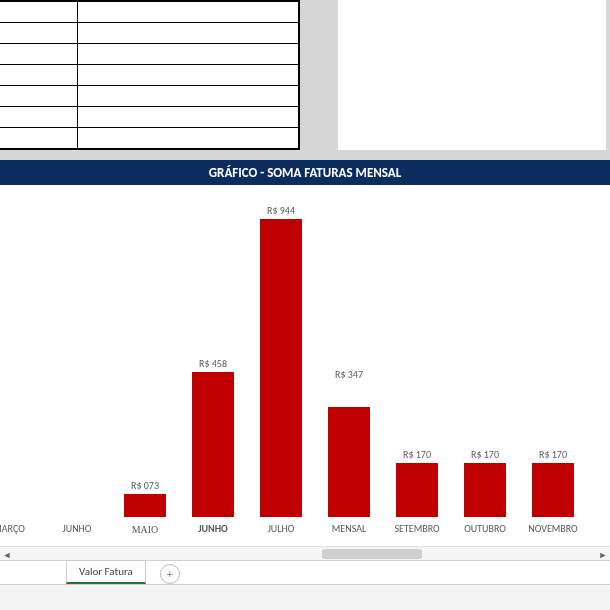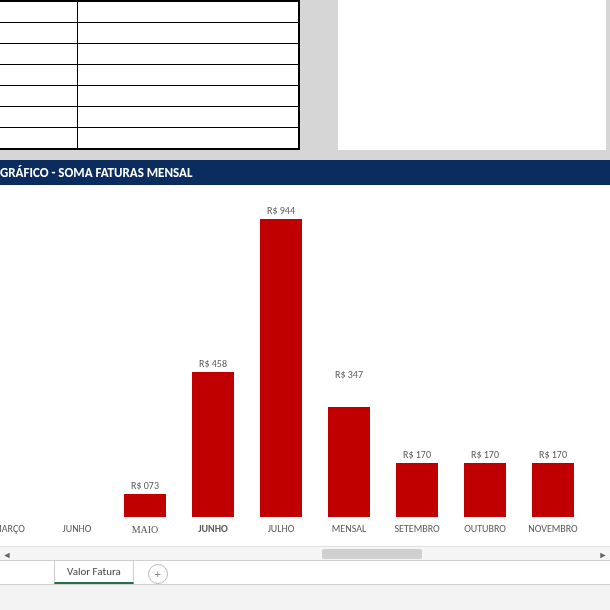--- a/index.html
+++ b/index.html
@@ -9,30 +9,30 @@
 .tbl{background:#fff;border:1px solid #000}
 .tbl.left{width:310px;height:150px;margin-left:-10px}
 .tbl.right{width:268px;height:150px;border:none;background:#fff}
 .tbl table{width:100%;height:100%;border-collapse:collapse}
 .tbl.left td{border:1px solid #000;height:21px}
 .tbl.left td.c1{width:78px}
 .tbl.left td.c2{width:200px}
 .tbl.right table{border:none}
 .tbl.right td{border:none}
 .chart-area{background:#fff;width:100%;height:386px;position:relative}
-.chart-title{background:#0b2c5f;color:#fff;font-weight:bold;font-size:13px;text-align:left;padding:5px 0;width:100%}
+.chart-title{background:#0b2c5f;color:#fff;font-weight:bold;font-size:13px;text-align:center;padding:5px 0;width:100%}
 .plot{position:relative;width:100%;height:356px}
 .bar-wrap{position:absolute;bottom:24px;display:flex;flex-direction:column;align-items:center;width:68px}
 .bar-label{font-size:10px;color:#595959;font-weight:500;margin-bottom:2px;white-space:nowrap}
 .bar{width:42px;background:#c00000}
 .cat-label{position:absolute;bottom:6px;font-size:10px;color:#595959;text-align:center;width:68px}
 .bottom-strip{position:absolute;left:0;bottom:0;width:610px;height:64px}
 .sheet-bar{position:absolute;left:0;bottom:26px;width:610px;height:24px;background:#fff;border-top:1px solid #d0d0d0;display:flex;align-items:flex-end}
 .sheet-bar .nav-left{width:50px;height:24px}
-.sheet-tab{background:#fff;border-top:1px solid #ccc;border-left:1px solid #ccc;border-right:1px solid #ccc;border-bottom:2px solid #217346;padding:4px 12px;font-size:11px;color:#444;margin-left:4px}
+.sheet-tab{background:#fff;border-top:1px solid #ccc;border-left:1px solid #ccc;border-right:1px solid #ccc;border-bottom:2px solid #217346;padding:4px 12px;font-size:11px;color:#444;margin-left:16px}
 .sheet-add{width:20px;height:20px;border:1px solid #bbb;border-radius:50%;margin:2px 0 0 14px;display:flex;align-items:center;justify-content:center;font-size:12px;color:#888}
 .status-bar{position:absolute;left:0;bottom:0;width:610px;height:26px;background:#f3f3f3;border-top:1px solid #d0d0d0}
 .scroll-h{position:absolute;left:0;bottom:50px;width:610px;height:14px;background:#f5f5f5;border-top:1px solid #e0e0e0}
 .scroll-thumb{position:absolute;left:322px;top:2px;height:10px;width:100px;background:#cfcfcf;border-radius:2px}
 .scroll-arrow{position:absolute;top:0;width:14px;height:14px;display:flex;align-items:center;justify-content:center;font-size:9px;color:#666}
 </style>
 </head>
 <body>
 
 <div class="workspace">

